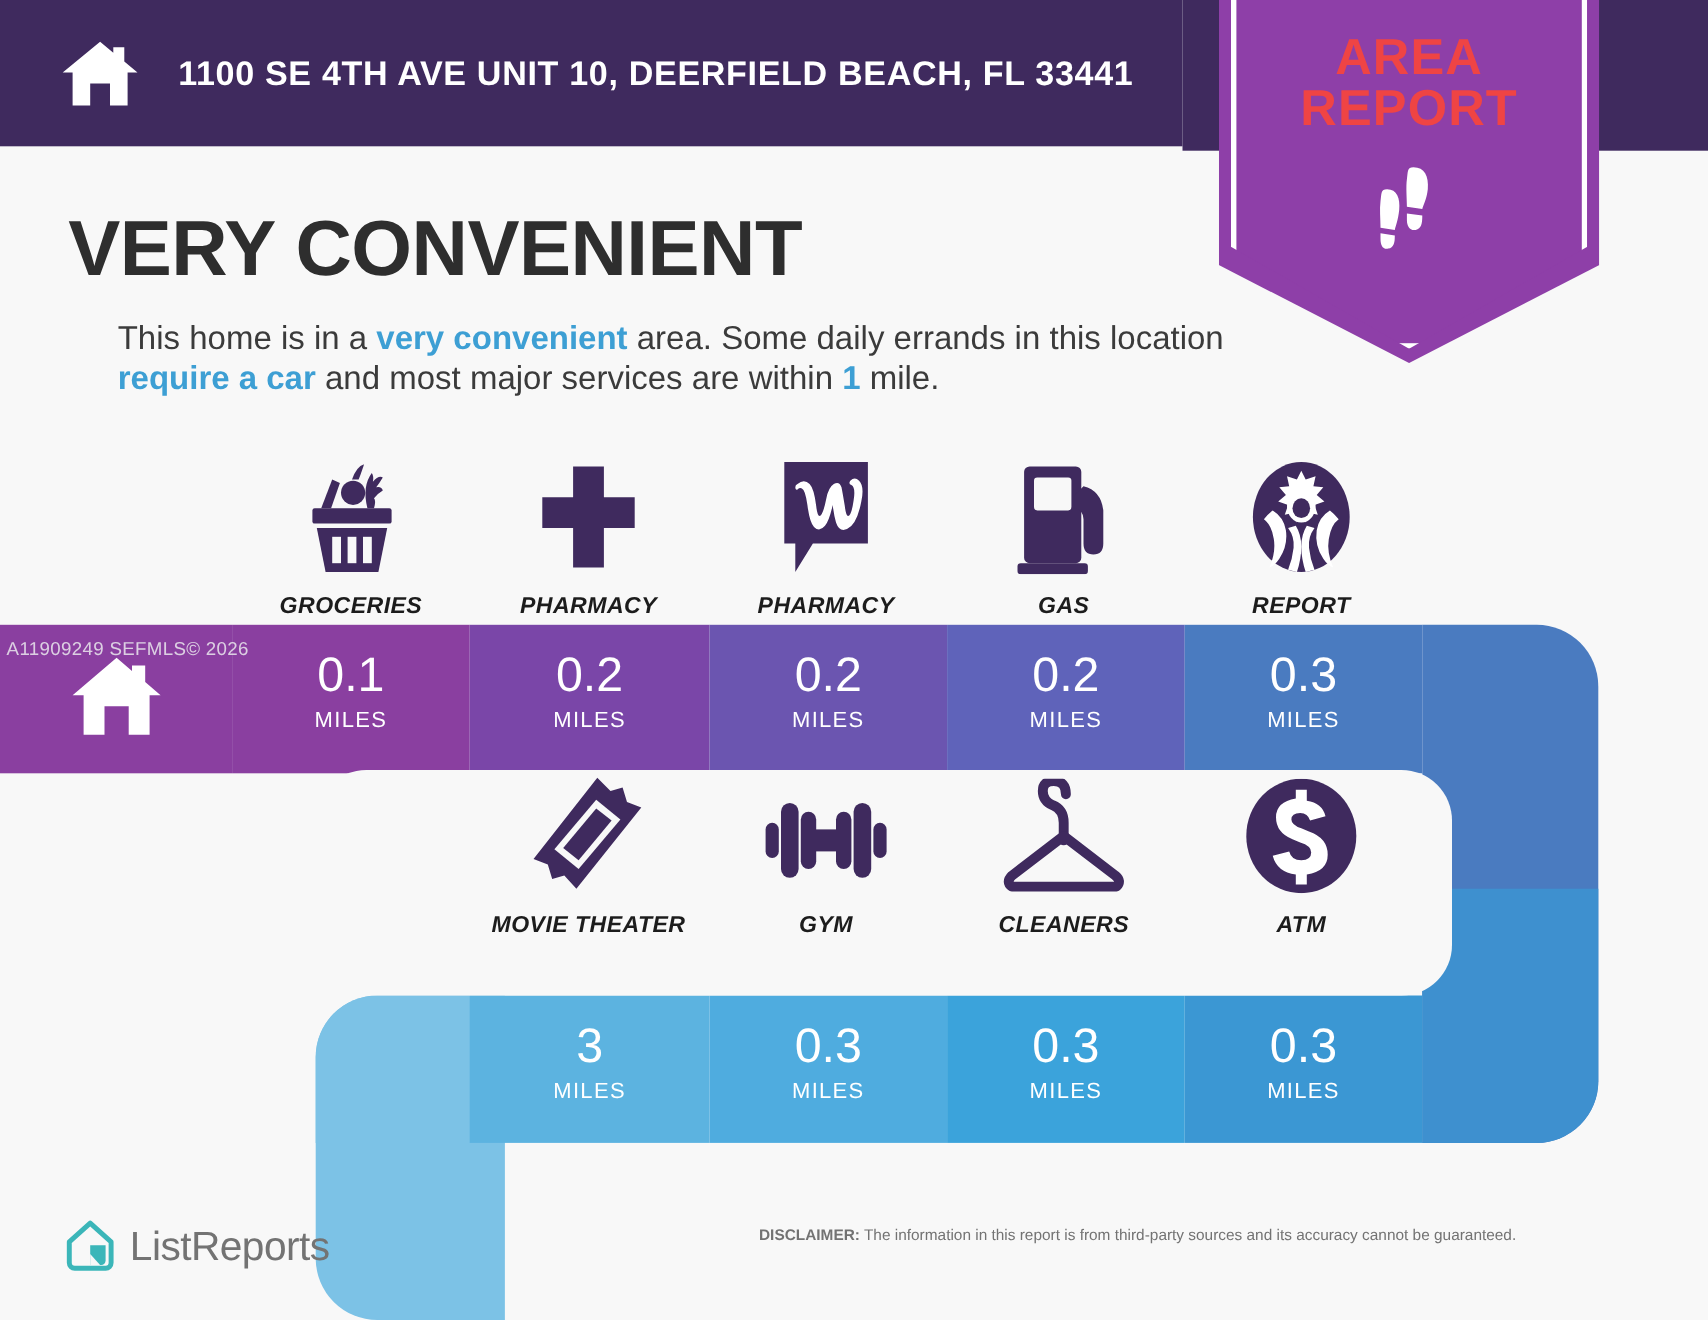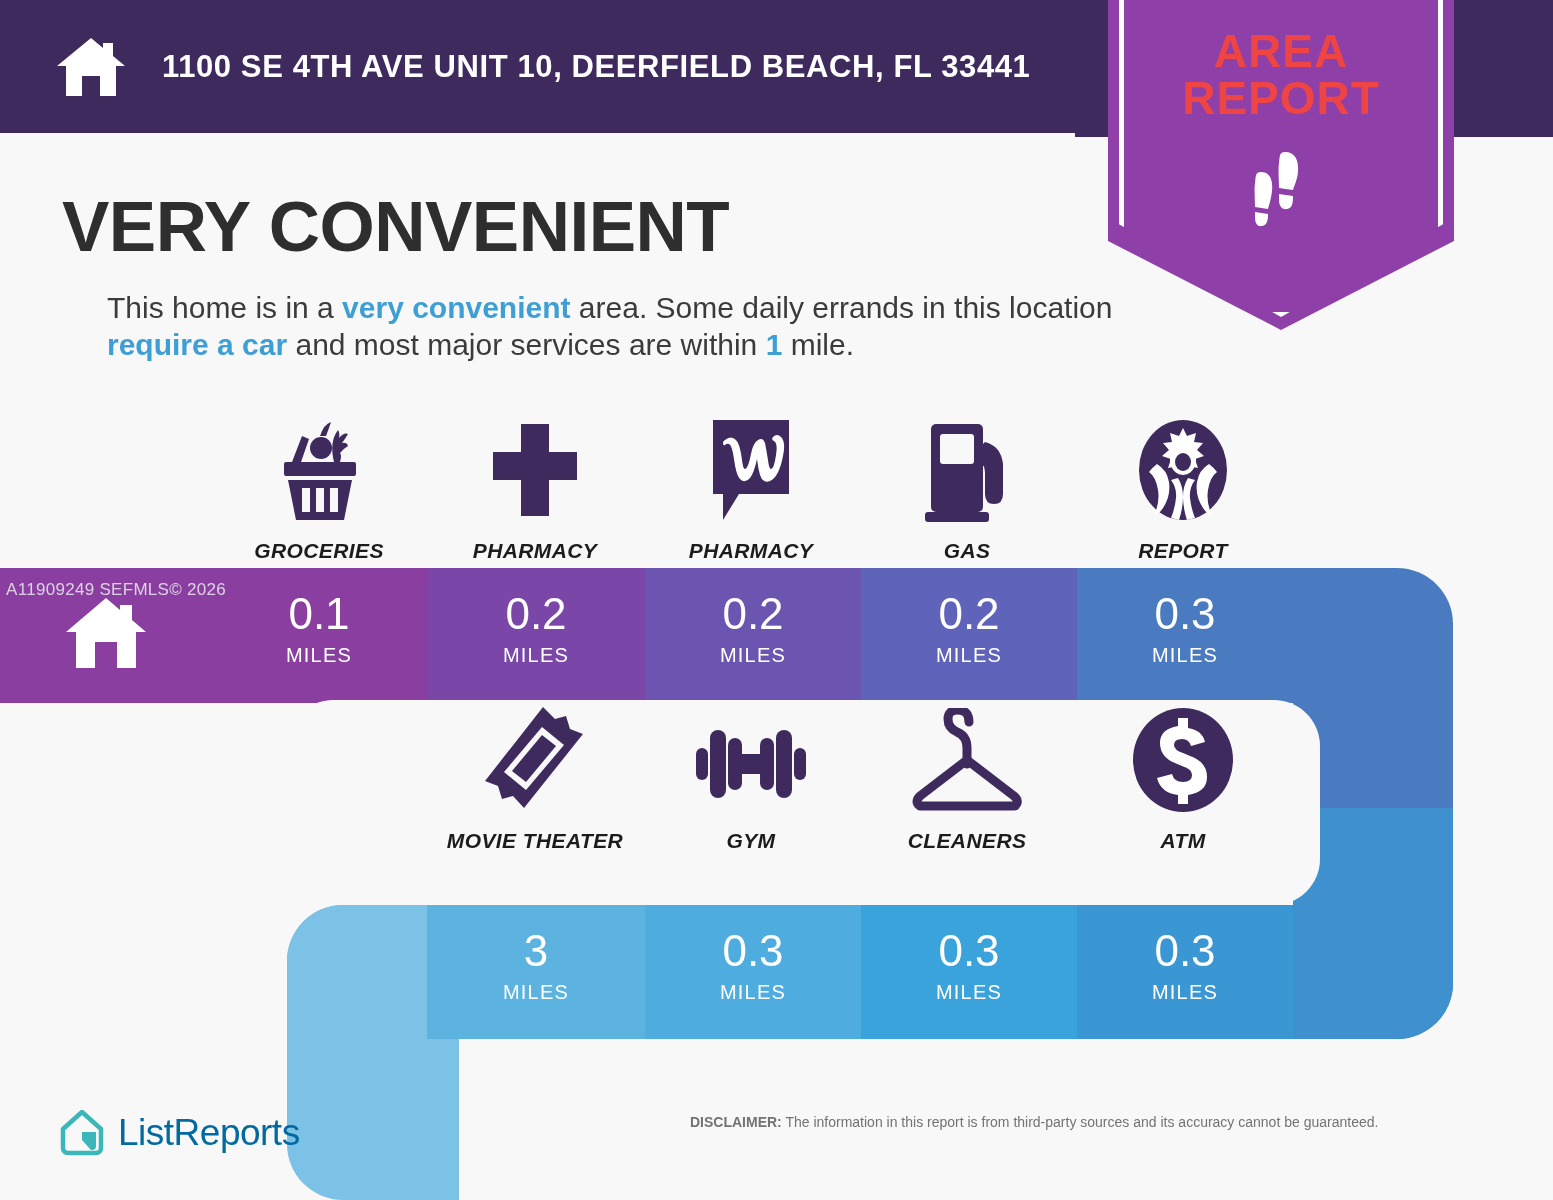--- a/index.html
+++ b/index.html
@@ -112,21 +112,21 @@
   
   .watermark{
     position:absolute;left:6px;top:580px;z-index:9;
     color:#e3dce8;font-size:17px;letter-spacing:0.3px;
     white-space:nowrap;opacity:0.92;
   }
 
   
   .footer-logo{position:absolute;left:58px;top:1108px;display:flex;align-items:center;z-index:8;}
   .footer-logo .txt{
-    margin-left:12px;font-size:37px;color:#0369a1;letter-spacing:-0.5px;
+    margin-left:12px;font-size:37px;color:#737373;letter-spacing:-0.5px;
   }
   .disclaimer{
     position:absolute;left:690px;top:1113px;width:800px;z-index:8;
     font-size:14px;line-height:1.42;color:#737373;
   }
   .disclaimer b{font-weight:bold;}
 </style>
 </head>
 <body>
 

